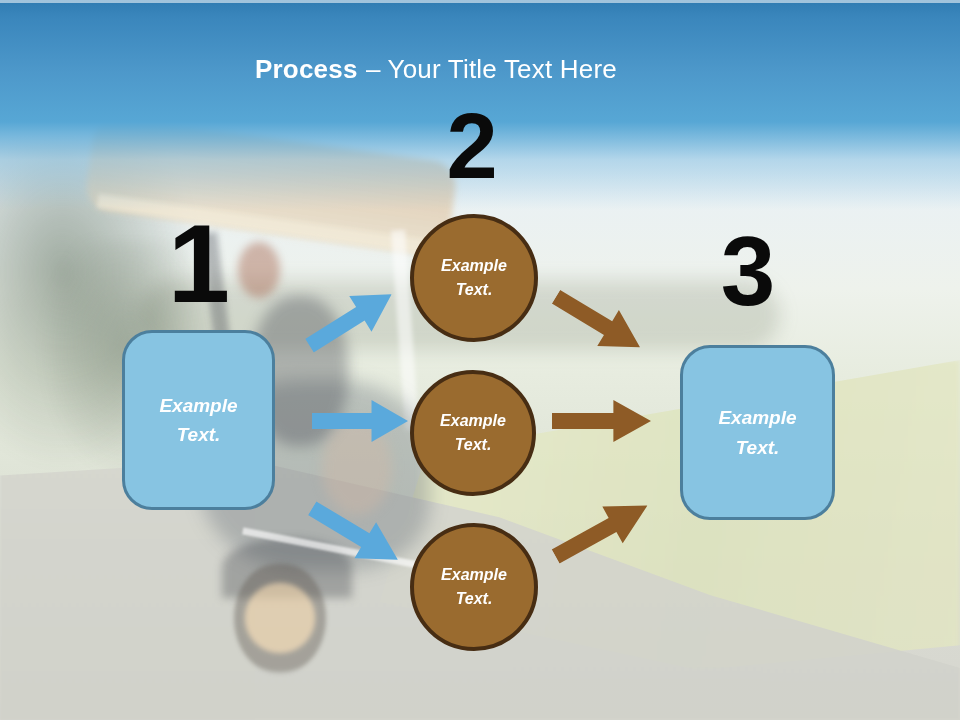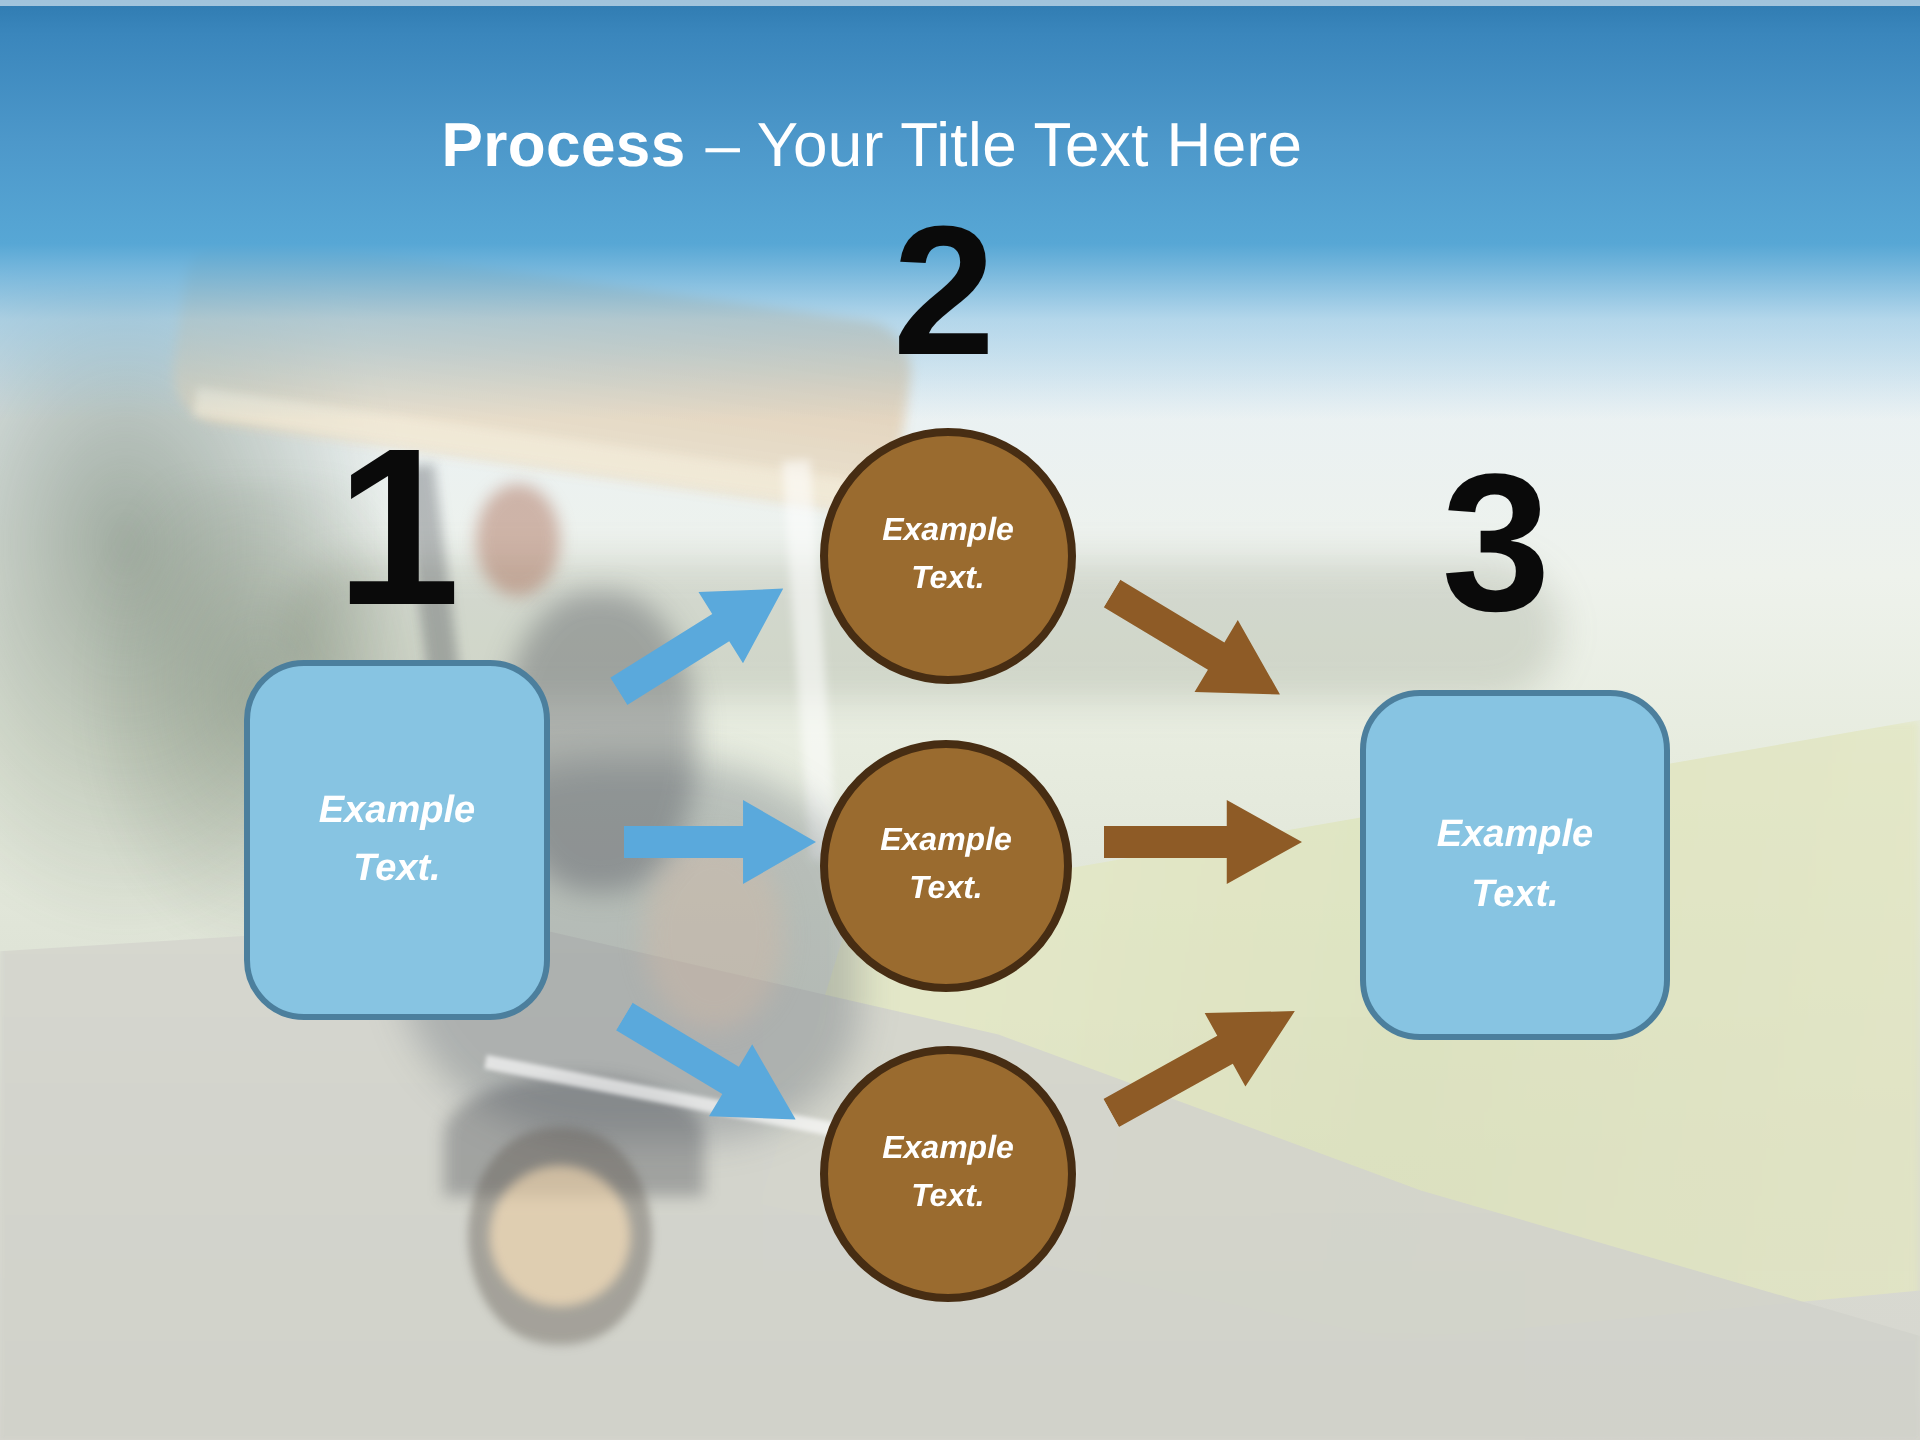--- a/index.html
+++ b/index.html
@@ -95,21 +95,21 @@
     left: 0; top: 0; width: 960px; height: 210px;
     background: linear-gradient(180deg,
       #2f7bb1 0%, #3a86bc 8%, #4d98ca 34%, #57a7d5 58%,
       rgba(141,196,228,.55) 76%, rgba(224,240,248,0) 100%);
   }
   .top-edge { left: 0; top: 0; width: 960px; height: 3px; background: rgba(255,255,255,.55); }
 
   
   .title {
     left: 0; top: 54px; width: 872px; margin: 0;
-    text-align: center; color: #ffffff; font-size: 31px; line-height: 1.2;
+    text-align: center; color: #ffffff; font-size: 26px; line-height: 1.2;
     font-weight: 400; letter-spacing: .2px;
   }
   .title .title-bold { position: static; font-weight: 700; }
   .title .title-rest { position: static; margin-left: .32em; }
 
   
   .num {
     width: 90px; text-align: center; color: #0a0a0a;
     font-weight: 700; line-height: 1;
   }

